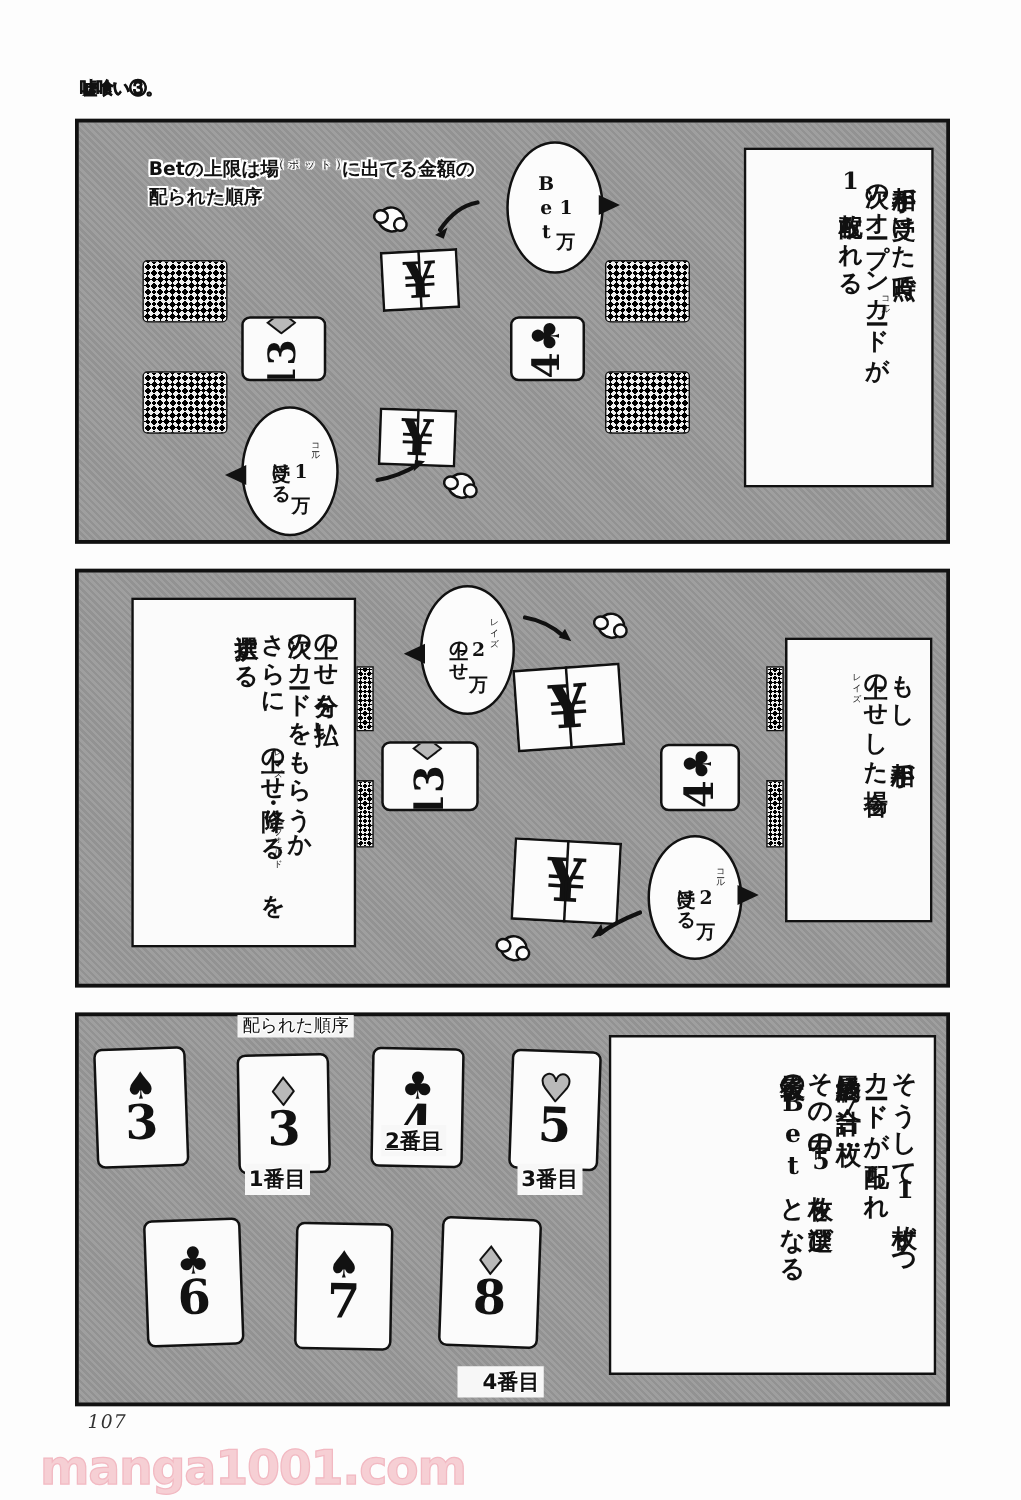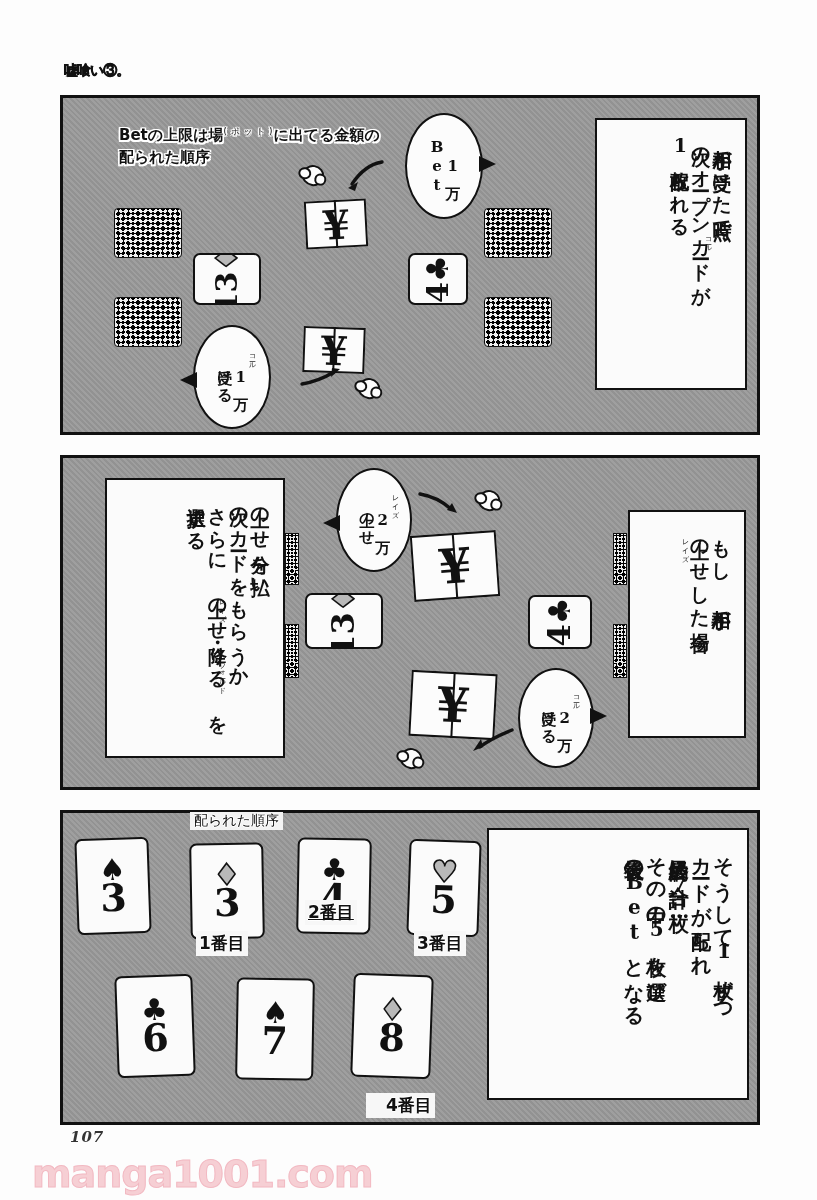--- a/index.html
+++ b/index.html
@@ -183,21 +183,21 @@
     position:absolute;left:190px;top:812px;
     font-size:14px;font-weight:normal;color:#111;background:#f3f3f3;
     padding:0 4px;
     text-shadow:1px 0 0 #fff,-1px 0 0 #fff,0 1px 0 #fff,0 -1px 0 #fff;
   }
 
   
   #page-number{
     position:absolute;left:70px;top:1128px;
     font-family:"DejaVu Serif","Liberation Serif",serif;
-    font-size:15px;font-weight:bold;font-style:italic;color:#333;
+    font-size:15px;font-weight:normal;font-style:italic;color:#333;
     letter-spacing:1px;
   }
   #watermark{
     position:absolute;left:32px;top:1152px;
     font-family:"DejaVu Sans","Liberation Sans",sans-serif;
     font-size:38px;font-weight:bold;letter-spacing:-1px;
     color:#f6cfd4;-webkit-text-stroke:1px #f2b9c2;
   }
 </style>
 </head>

